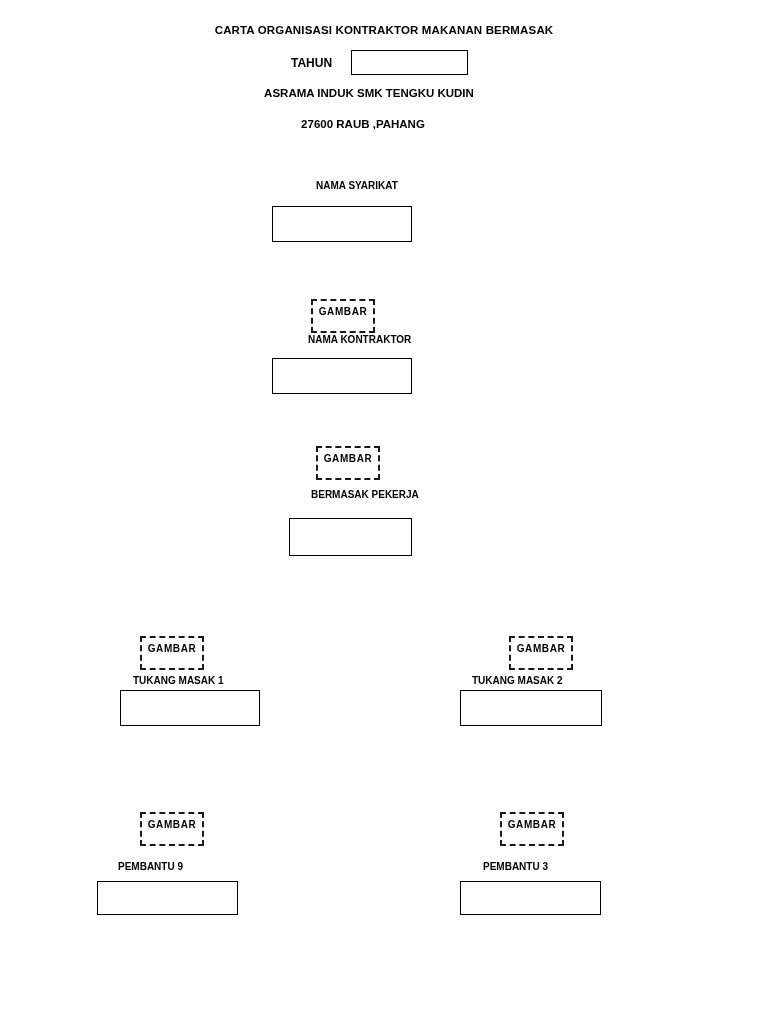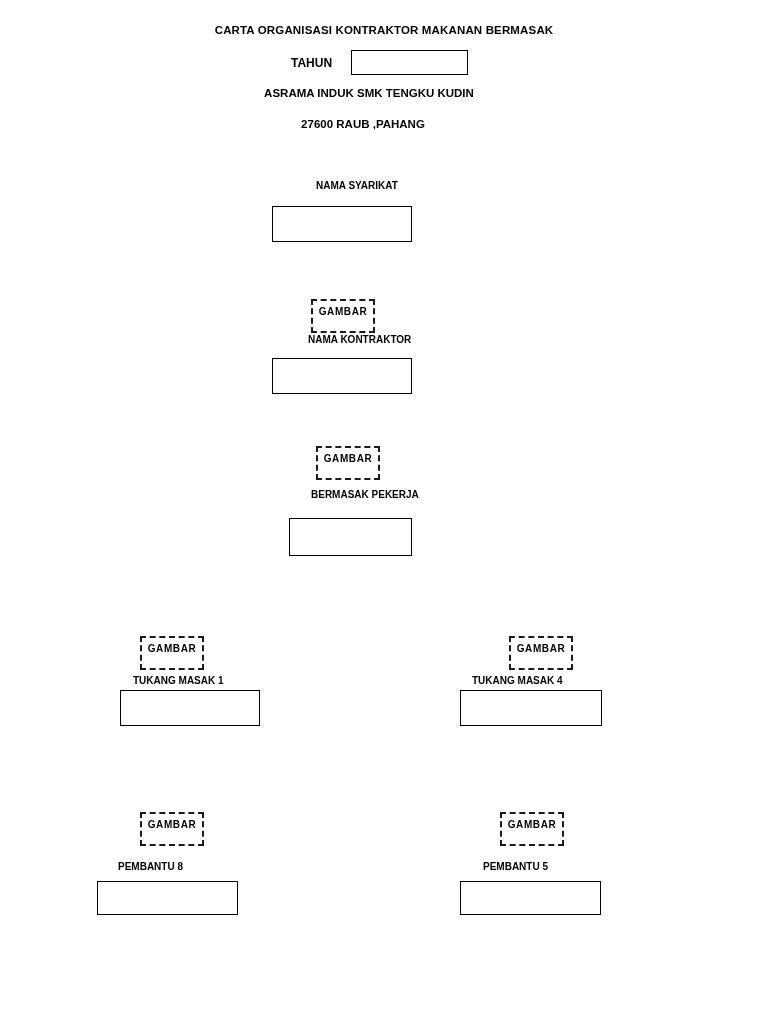--- a/index.html
+++ b/index.html
@@ -133,26 +133,26 @@
 
 <div class="abs gambar-box" style="top:636px; left:140px;">
   <span class="gambar-text">GAMBAR</span>
 </div>
 <div class="abs node-label" style="top:675px; left:133px;">TUKANG MASAK 1</div>
 <input class="abs name-field" type="text" style="top: 690px; left: 120px; width: 140px; height: 36px;" value="">
 
 <div class="abs gambar-box" style="top:636px; left:509px;">
   <span class="gambar-text">GAMBAR</span>
 </div>
-<div class="abs node-label" style="top:675px; left:472px;">TUKANG MASAK 4</div>
+<div class="abs node-label" style="top:675px; left:472px;">TUKANG MASAK 2</div>
 <input class="abs name-field" type="text" style="top: 690px; left: 460px; width: 142px; height: 36px;" value="">
 
 <div class="abs gambar-box" style="top:812px; left:140px;">
   <span class="gambar-text">GAMBAR</span>
 </div>
-<div class="abs node-label" style="top:861px; left:118px;">PEMBANTU 8</div>
+<div class="abs node-label" style="top:861px; left:118px;">PEMBANTU 9</div>
 <input class="abs name-field" type="text" style="top: 881px; left: 97px; width: 141px; height: 34px;" value="">
 
 <div class="abs gambar-box" style="top:812px; left:500px;">
   <span class="gambar-text">GAMBAR</span>
 </div>
-<div class="abs node-label" style="top:861px; left:483px;">PEMBANTU 5</div>
+<div class="abs node-label" style="top:861px; left:483px;">PEMBANTU 3</div>
 <input class="abs name-field" type="text" style="top: 881px; left: 460px; width: 141px; height: 34px;" value="">
 
 </body></html>

